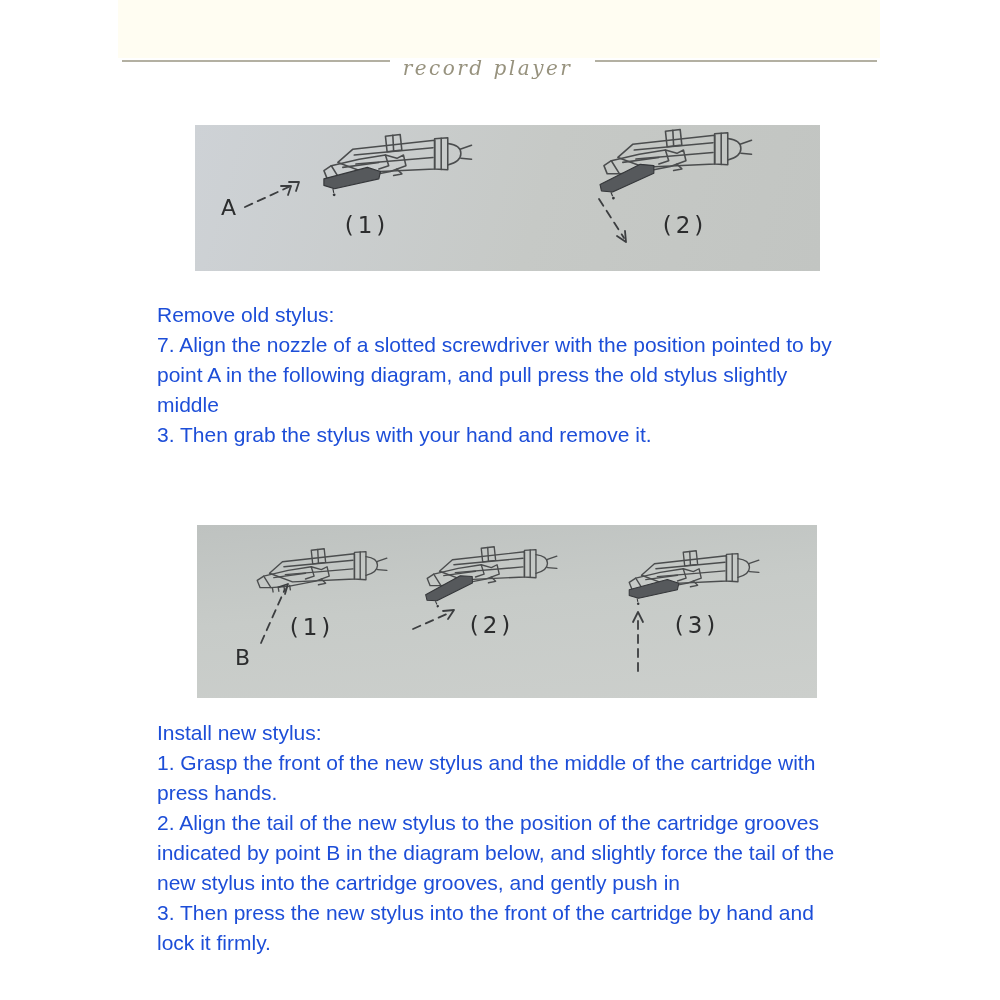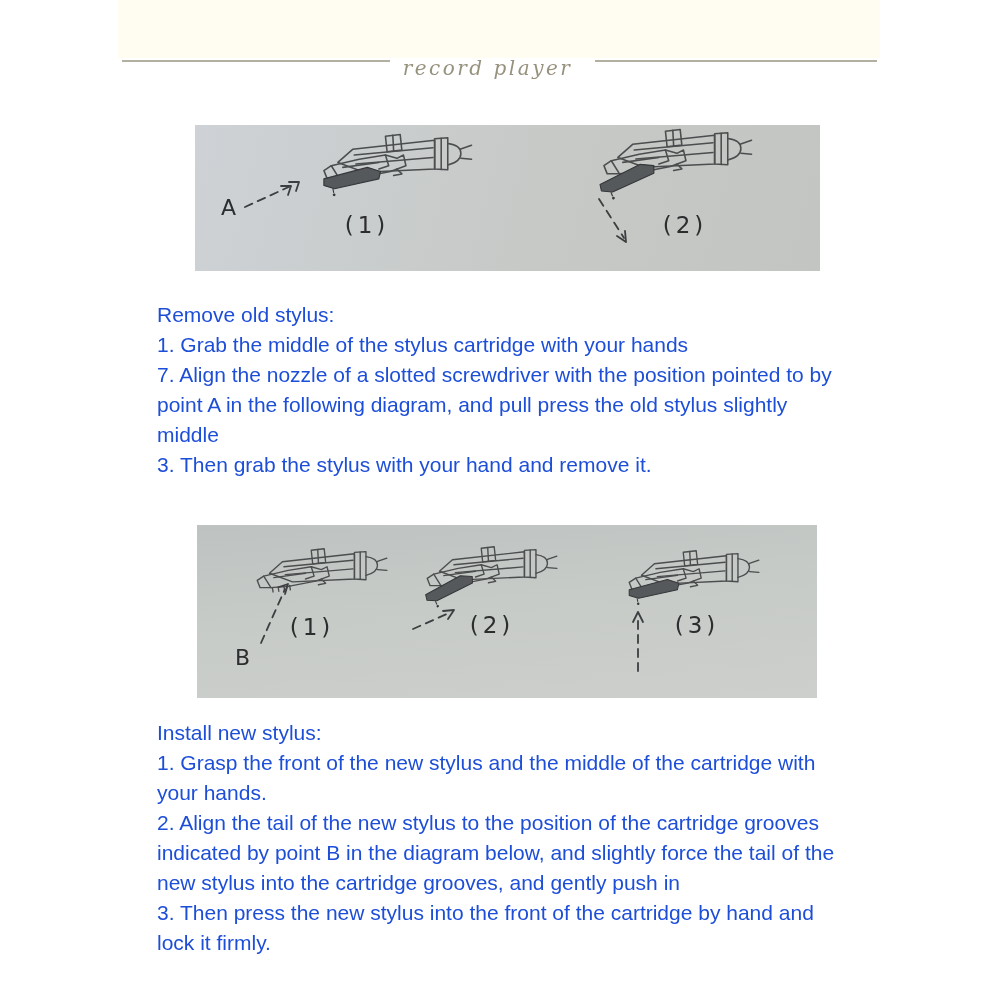--- a/index.html
+++ b/index.html
@@ -105,21 +105,20 @@
       <g stroke="#3c3e40" stroke-width="1.8" fill="none" stroke-linecap="round">
         <path d="M404,74 L429,113" stroke-dasharray="8 6"></path>
         <path d="M431,117 l-1,-11 M431,117 l-9,-6"></path>
       </g>
       <text class="panel-label" x="490" y="108" text-anchor="middle">(2)</text>
     </svg>
   </div>
 
   <div class="textblock tb-remove">
     <div class="tline">Remove old stylus:</div>
-    <div class="tline">1. Grab the middle of the stylus cartridge with your hands</div>
     <div class="tline">7. Align the nozzle of a slotted screwdriver with the position pointed to by</div>
     <div class="tline">point A in the following diagram, and pull press the old stylus slightly</div>
     <div class="tline">middle</div>
     <div class="tline">3. Then grab the stylus with your hand and remove it.</div>
   </div>
 
   <div class="photo photo-install">
     <svg width="620" height="173" viewBox="0 0 620 173">
 
       <g>
@@ -150,21 +149,21 @@
         <path d="M441,146 L441,92" stroke-dasharray="8 6"></path>
         <path d="M441,87 l-5,10 M441,87 l5,10"></path>
       </g>
       <text class="panel-label" x="500" y="108" text-anchor="middle">(3)</text>
     </svg>
   </div>
 
   <div class="textblock tb-install">
     <div class="tline">Install new stylus:</div>
     <div class="tline">1. Grasp the front of the new stylus and the middle of the cartridge with</div>
-    <div class="tline">your hands.</div>
+    <div class="tline">press hands.</div>
     <div class="tline">2. Align the tail of the new stylus to the position of the cartridge grooves</div>
     <div class="tline">indicated by point B in the diagram below, and slightly force the tail of the</div>
     <div class="tline">new stylus into the cartridge grooves, and gently push in</div>
     <div class="tline">3. Then press the new stylus into the front of the cartridge by hand and</div>
     <div class="tline">lock it firmly.</div>
   </div>
 
 </div>
 
 </body></html>

